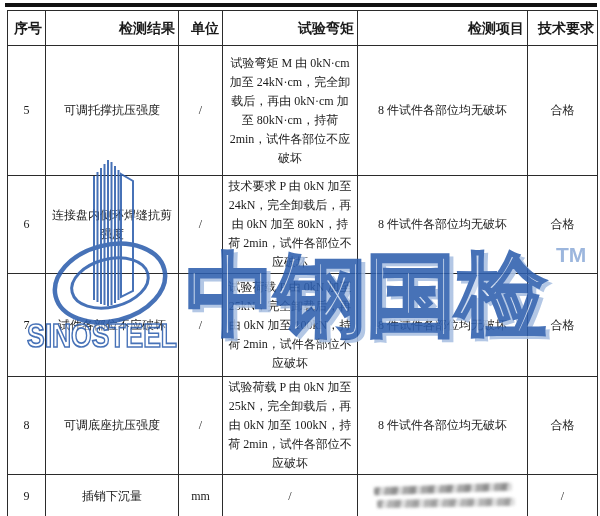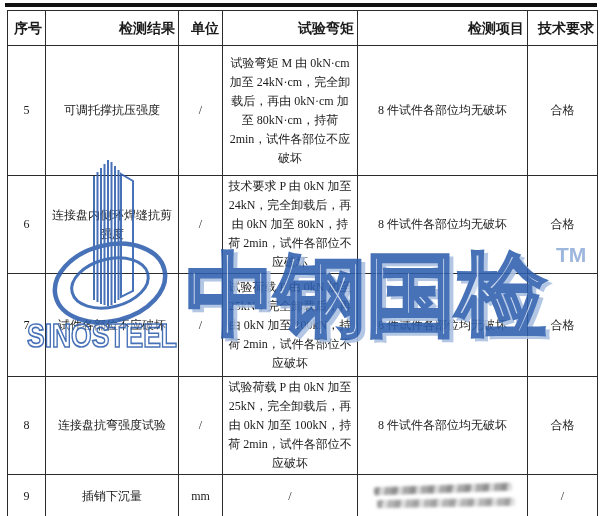--- a/index.html
+++ b/index.html
@@ -89,21 +89,21 @@
   <tr class="r7">
     <td>7</td>
     <td>试件各部位不应破坏</td>
     <td>/</td>
     <td>试验荷载 P 由 0kN 加至 25kN，完全卸载后，再由 0kN 加至 100kN，持荷 2min，试件各部位不应破坏</td>
     <td>8 件试件各部位均无破坏</td>
     <td>合格</td>
   </tr>
   <tr class="r8">
     <td>8</td>
-    <td>连接盘抗弯强度试验</td>
+    <td>可调底座抗压强度</td>
     <td>/</td>
     <td>试验荷载 P 由 0kN 加至 25kN，完全卸载后，再由 0kN 加至 100kN，持荷 2min，试件各部位不应破坏</td>
     <td>8 件试件各部位均无破坏</td>
     <td>合格</td>
   </tr>
   <tr class="r9">
     <td>9</td>
     <td>插销下沉量</td>
     <td>mm</td>
     <td>/</td>

